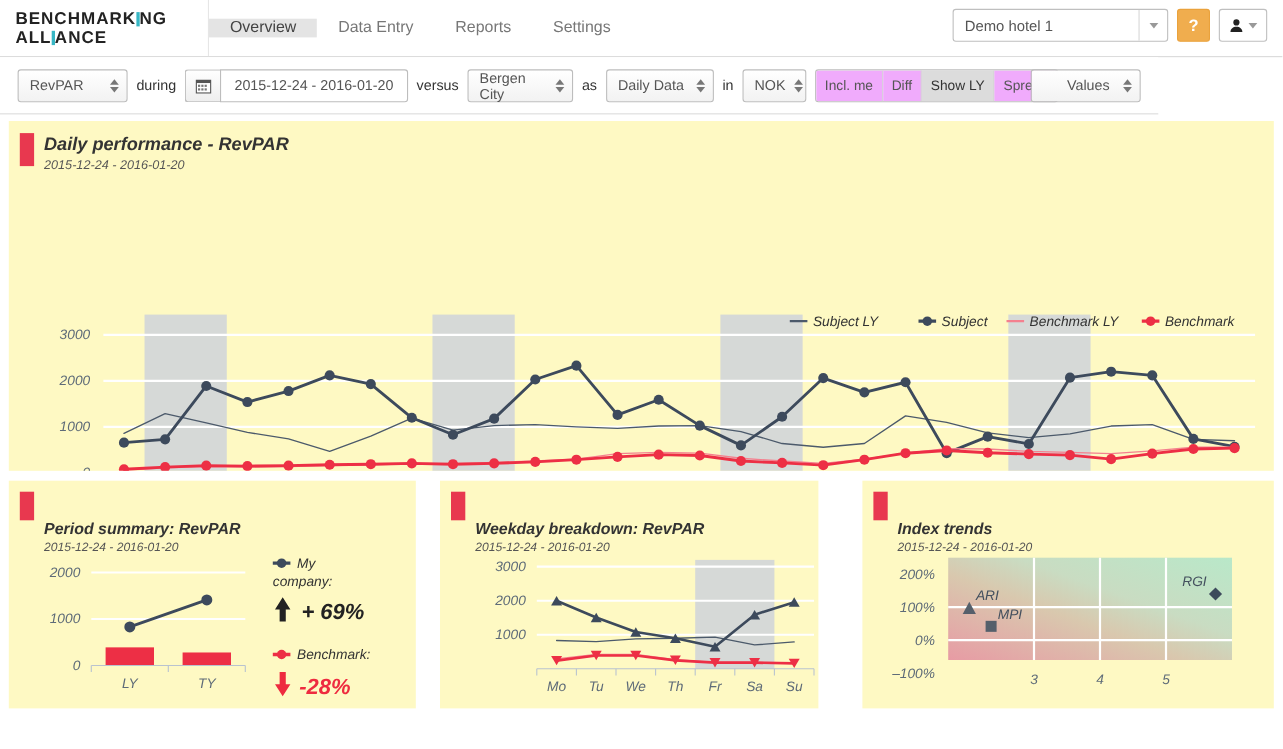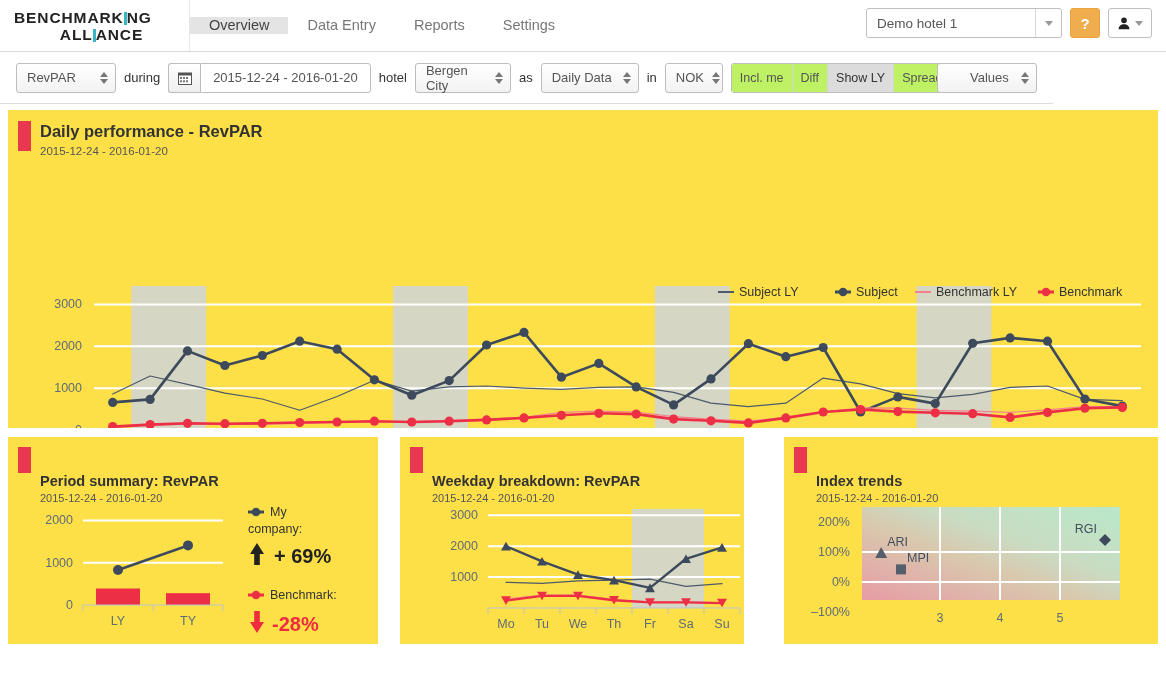--- a/index.html
+++ b/index.html
@@ -19,21 +19,21 @@
     display: flex; align-items: stretch;
   }
   .logo-box {
     width: 190px; height: 51px; display:flex; flex-direction:column;
     justify-content:center; padding-left: 14px; border-right:1px solid #e6e6e6;
   }
   .logo-l1, .logo-l2 {
     font-weight: bold; font-size: 15.5px; letter-spacing: 0.9px;
     color: #222; line-height: 17px; white-space: nowrap;
   }
-  .logo-l2 { text-align: center; }
+  .logo-l2 { text-align: left; }
   .logo-bar {
     display:inline-block; width:3px; height:13px; background:#37b6c4;
     vertical-align:-2px; margin:0 0px;
   }
   .nav { display:flex; align-items:center; }
   .nav-item {
     display:flex; align-items:center; padding: 0 19px;
     font-size: 14.5px; color: #777; cursor: pointer;
     border-bottom: 1px solid transparent;
   }
@@ -86,28 +86,28 @@
     display:flex;align-items:center;justify-content:center; cursor:pointer;
   }
   .date-field {
     height:30px; border:1px solid #bdbdbd; border-radius:0 3px 3px 0;
     background:#fff; display:flex;align-items:center; padding: 0 12px;
     font-size:13px; color:#555; cursor:text;
   }
   .btngroup { display:flex; height:30px; border-radius:3px; overflow:hidden; border:1px solid #bdbdbd; }
   .btngroup > div {
     padding: 0 8px; display:flex;align-items:center; font-size:12.5px; color:#555;
-    background:#bef264; border-right:1px solid #d5d5d5; cursor:pointer;
+    background:#f0abfc; border-right:1px solid #d5d5d5; cursor:pointer;
   }
   .btngroup > div:last-child { border-right:none; }
   .btngroup > div.on { background:#dcdcdc; color:#333; }
   .values-sel { position:absolute; right:16px; width:100px;padding-left:32px; }
 
   
-  .panel { background:#fde047; position:relative; }
+  .panel { background:#fef9c3; position:relative;font-style:italic; }
   .panel-tab {
     position:absolute; left:10px; top:11px; width:13px; height:30px; background:#e8384f;
   }
   .panel-title { font-size:16.5px; font-weight:bold; color:#333; }
   .panel-sub { font-size:11.5px; color:#555; margin-top:4px; }
 
   #main-panel {
     position:absolute; left:8px; top:110px; width:1150px; height:318px;
   }
   #main-head { position:absolute; left:32px; top:12px; }
@@ -191,21 +191,21 @@
             <rect x="9" y="7" width="2" height="2" fill="#777"></rect>
           <rect x="3" y="10.3" width="2" height="2" fill="#777"></rect>
             <rect x="6" y="10.3" width="2" height="2" fill="#777"></rect>
             <rect x="9" y="10.3" width="2" height="2" fill="#777"></rect>
         </svg>
       </div>
       <div class="date-field">
           <span>2015-12-24 - 2016-01-20</span>
         </div>
     </div>
-    <span class="lbl">hotel</span>
+    <span class="lbl">versus</span>
     <div class="sel" style="width:96px">
       <span>Bergen City</span>
       <span class="spin">
           <i class="up"></i>
           <i class="dn"></i>
         </span>
     </div>
     <span class="lbl">as</span>
     <div class="sel" style="width:98px">
       <span>Daily Data</span>

